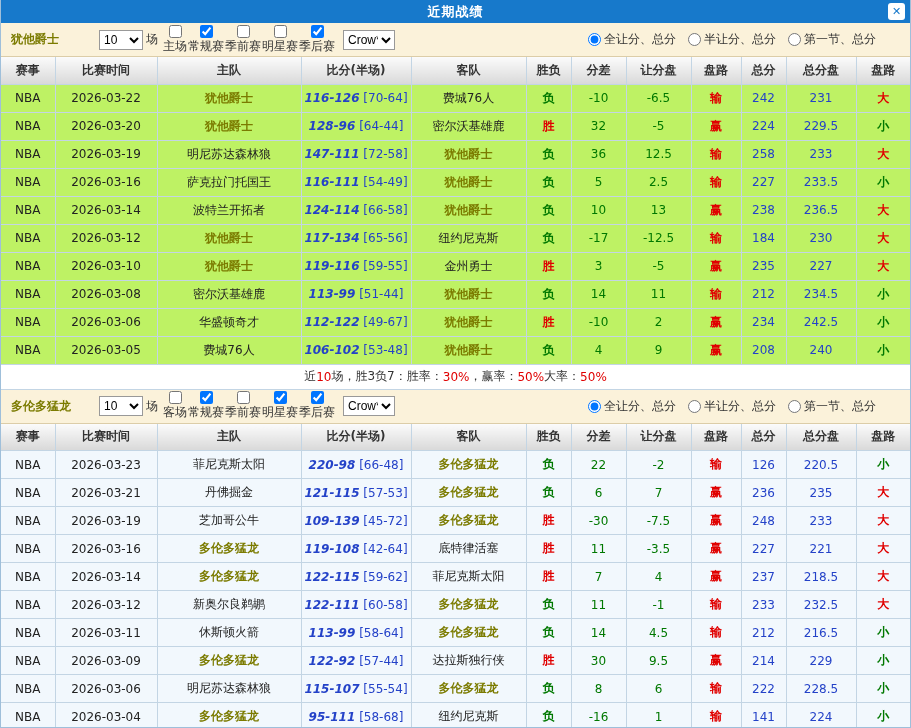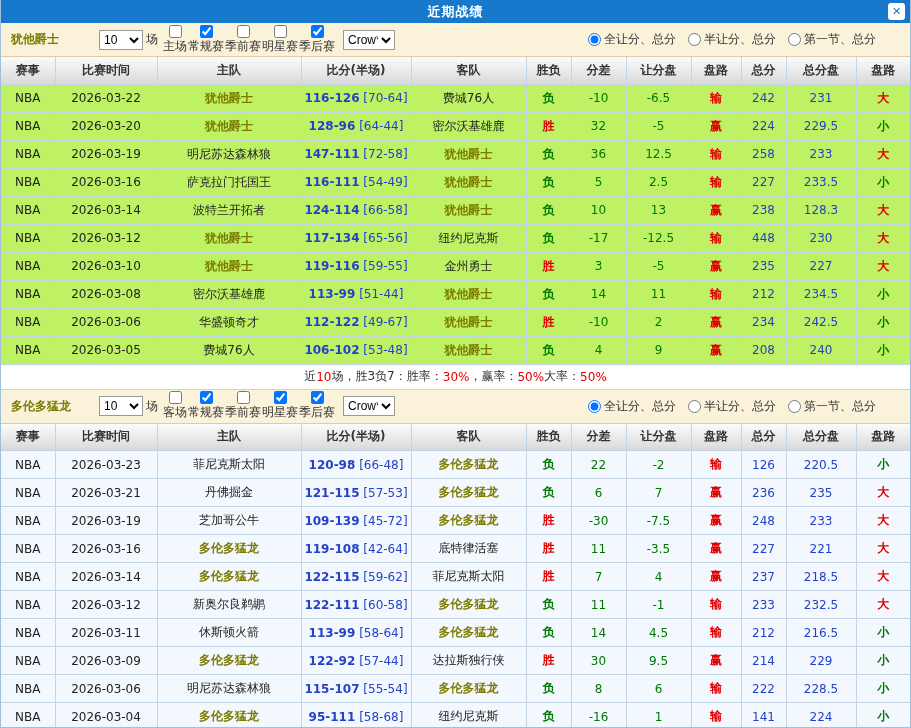--- a/index.html
+++ b/index.html
@@ -40,21 +40,21 @@
   .grid th { height:27px; background:linear-gradient(#FBFBFB,#D9D9D9);
              border:1px solid var(--c-border,#C3D5E4); border-top:none;
              font-weight:bold; color:#333; text-align:center; }
   .grid td { height:28px; border:1px solid var(--c-border,#C3D5E4); text-align:center;
              color:#222; overflow:hidden; white-space:nowrap; }
   .grid th:first-child,.grid td:first-child{ border-left:none; }
   .grid th:last-child,.grid td:last-child{ border-right:none; }
   .section-alt tbody td { background:var(--c-altrow,#F2F8FD); }
 
   .hl { color:var(--c-olive,#7B7B00); font-weight:bold; }
-  .score { color:var(--c-blue,#2442C8); font-weight:bold; }
+  .score { color:var(--c-blue,#2442C8); font-weight:bold;font-style:italic; }
   .half { color:var(--c-blue,#2442C8); }
   .red { color:var(--c-red,#E00000); }
   .green { color:var(--c-green,#007800); }
   .blue { color:var(--c-blue,#2442C8); }
   .bold { font-weight:bold; }
   td[data-name="home-team-cell"], td[data-name="away-team-cell"],
   td[data-name="score-cell"] { cursor:pointer; }
 
   .summary { height:25px; display:flex; align-items:center; justify-content:center;
              font-size:12px; color:#333; border-bottom:1px solid var(--c-border,#C3D5E4);
@@ -206,34 +206,34 @@
             <td data-name="league-cell">NBA</td>
             <td data-name="date-cell">2026-03-14</td>
             <td data-name="home-team-cell"><span data-name="home-team-name">波特兰开拓者</span></td>
             <td data-name="score-cell"><span class="score" data-name="final-score">124-114</span> <span class="half" data-name="half-score">[66-58]</span></td>
             <td data-name="away-team-cell"><span class="hl" data-name="away-team-name">犹他爵士</span></td>
             <td data-name="result-cell"><span class="green bold" data-name="win-loss">负</span></td>
             <td data-name="diff-cell"><span class="green" data-name="point-diff">10</span></td>
             <td data-name="handicap-cell"><span class="green" data-name="handicap-line">13</span></td>
             <td data-name="handicap-result-cell"><span class="red bold" data-name="handicap-result">赢</span></td>
             <td data-name="total-cell"><span class="blue" data-name="total-points">238</span></td>
-            <td data-name="total-line-cell"><span class="blue" data-name="total-line">128.3</span></td>
+            <td data-name="total-line-cell"><span class="blue" data-name="total-line">236.5</span></td>
             <td data-name="ou-cell"><span class="red bold" data-name="over-under">大</span></td>
           </tr>
           <tr data-name="game-row">
             <td data-name="league-cell">NBA</td>
             <td data-name="date-cell">2026-03-12</td>
             <td data-name="home-team-cell"><span class="hl" data-name="home-team-name">犹他爵士</span></td>
             <td data-name="score-cell"><span class="score" data-name="final-score">117-134</span> <span class="half" data-name="half-score">[65-56]</span></td>
             <td data-name="away-team-cell"><span data-name="away-team-name">纽约尼克斯</span></td>
             <td data-name="result-cell"><span class="green bold" data-name="win-loss">负</span></td>
             <td data-name="diff-cell"><span class="green" data-name="point-diff">-17</span></td>
             <td data-name="handicap-cell"><span class="green" data-name="handicap-line">-12.5</span></td>
             <td data-name="handicap-result-cell"><span class="red bold" data-name="handicap-result">输</span></td>
-            <td data-name="total-cell"><span class="blue" data-name="total-points">448</span></td>
+            <td data-name="total-cell"><span class="blue" data-name="total-points">184</span></td>
             <td data-name="total-line-cell"><span class="blue" data-name="total-line">230</span></td>
             <td data-name="ou-cell"><span class="red bold" data-name="over-under">大</span></td>
           </tr>
           <tr data-name="game-row">
             <td data-name="league-cell">NBA</td>
             <td data-name="date-cell">2026-03-10</td>
             <td data-name="home-team-cell"><span class="hl" data-name="home-team-name">犹他爵士</span></td>
             <td data-name="score-cell"><span class="score" data-name="final-score">119-116</span> <span class="half" data-name="half-score">[59-55]</span></td>
             <td data-name="away-team-cell"><span data-name="away-team-name">金州勇士</span></td>
             <td data-name="result-cell"><span class="red bold" data-name="win-loss">胜</span></td>
@@ -372,21 +372,21 @@
             <th data-name="column-header">总分</th>
             <th data-name="column-header">总分盘</th>
             <th data-name="column-header">盘路</th>
           </tr>
         </thead>
       <tbody data-name="games-table-body">
           <tr data-name="game-row">
             <td data-name="league-cell">NBA</td>
             <td data-name="date-cell">2026-03-23</td>
             <td data-name="home-team-cell"><span data-name="home-team-name">菲尼克斯太阳</span></td>
-            <td data-name="score-cell"><span class="score" data-name="final-score">120-98</span> <span class="half" data-name="half-score">[66-48]</span></td>
+            <td data-name="score-cell"><span class="score" data-name="final-score">220-98</span> <span class="half" data-name="half-score">[66-48]</span></td>
             <td data-name="away-team-cell"><span class="hl" data-name="away-team-name">多伦多猛龙</span></td>
             <td data-name="result-cell"><span class="green bold" data-name="win-loss">负</span></td>
             <td data-name="diff-cell"><span class="green" data-name="point-diff">22</span></td>
             <td data-name="handicap-cell"><span class="green" data-name="handicap-line">-2</span></td>
             <td data-name="handicap-result-cell"><span class="red bold" data-name="handicap-result">输</span></td>
             <td data-name="total-cell"><span class="blue" data-name="total-points">126</span></td>
             <td data-name="total-line-cell"><span class="blue" data-name="total-line">220.5</span></td>
             <td data-name="ou-cell"><span class="green bold" data-name="over-under">小</span></td>
           </tr>
           <tr data-name="game-row">

